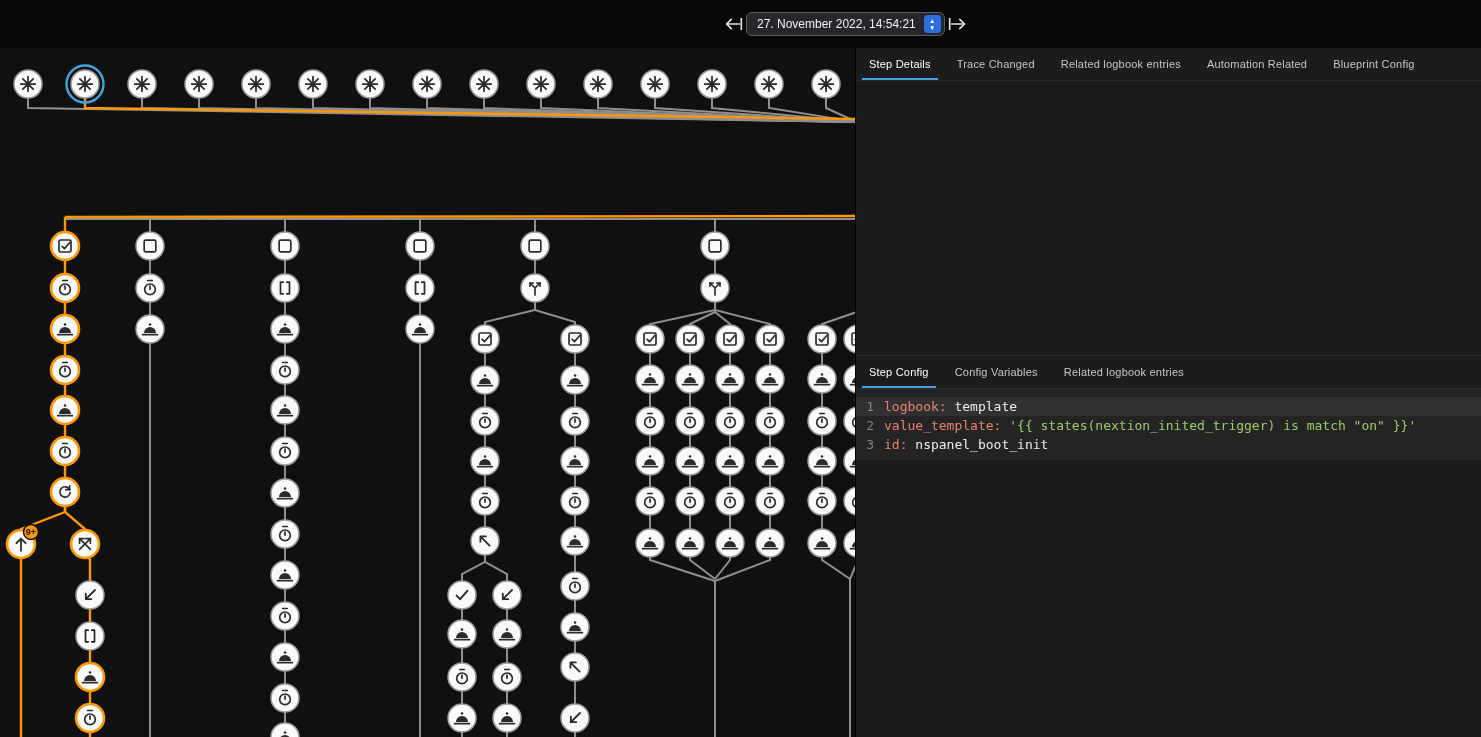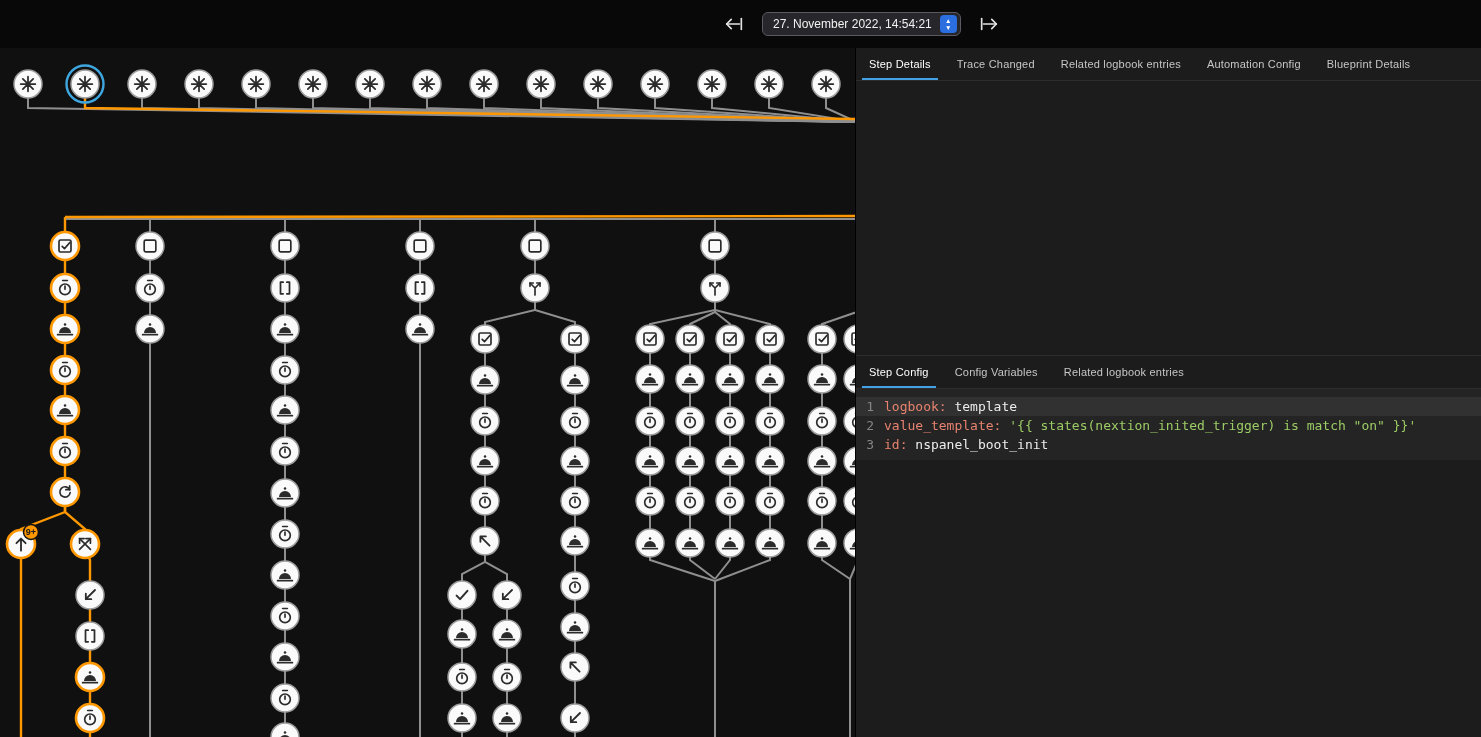--- a/index.html
+++ b/index.html
@@ -16,21 +16,21 @@
   }
   *{box-sizing:border-box}
   html,body{margin:0;padding:0}
   body{
     width:1481px;height:737px;overflow:hidden;
     background:#121212;color:#e0e0e0;
     font-family:"Liberation Sans", sans-serif;
   }
   
   .topbar{height:48px;background:#080808;position:relative}
-  .topbar-controls{position:absolute;left:722px;top:12px;display:flex;align-items:center;gap:16px}
+  .topbar-controls{position:absolute;left:722px;top:12px;display:flex;align-items:center;}
   .icon-btn{width:24px;height:24px;background:none;border:none;padding:0;cursor:pointer;display:flex;align-items:center;justify-content:center}
   .icon-btn svg{stroke:#e4e4e4;fill:none;stroke-width:1.8;stroke-linecap:round;stroke-linejoin:round}
   .trace-select{display:flex;align-items:center;gap:8px;height:24px;background:#26262b;border:1px solid #5a5a60;border-radius:6px;padding:0 3px 0 10px;cursor:pointer}
   .trace-select .value{font-size:12px;color:#f2f2f2;white-space:nowrap}
   .stepper{width:17px;height:18px;background:#2a6ee0;border-radius:4px;display:flex;flex-direction:column;align-items:center;justify-content:center;color:#fff}
   .stepper span{font-size:6.5px;line-height:7px}
   
   .content{display:flex;height:689px}
   .graph-pane{width:855px;flex:none;background:#101010;position:relative}
   .graph-pane svg{display:block}
@@ -664,22 +664,22 @@
       </svg>
   </div>
 
   <div class="right-panel">
 
     <div class="details-section">
       <div class="tabbar">
         <div class="tab active">Step Details</div>
         <div class="tab">Trace Changed</div>
         <div class="tab">Related logbook entries</div>
-        <div class="tab">Automation Config</div>
-        <div class="tab">Blueprint Details</div>
+        <div class="tab">Automation Related</div>
+        <div class="tab">Blueprint Config</div>
       </div>
     </div>
 
     <div class="config-section">
       <div class="tabbar">
         <div class="tab active">Step Config</div>
         <div class="tab">Config Variables</div>
         <div class="tab">Related logbook entries</div>
       </div>
       <div class="code-editor">

